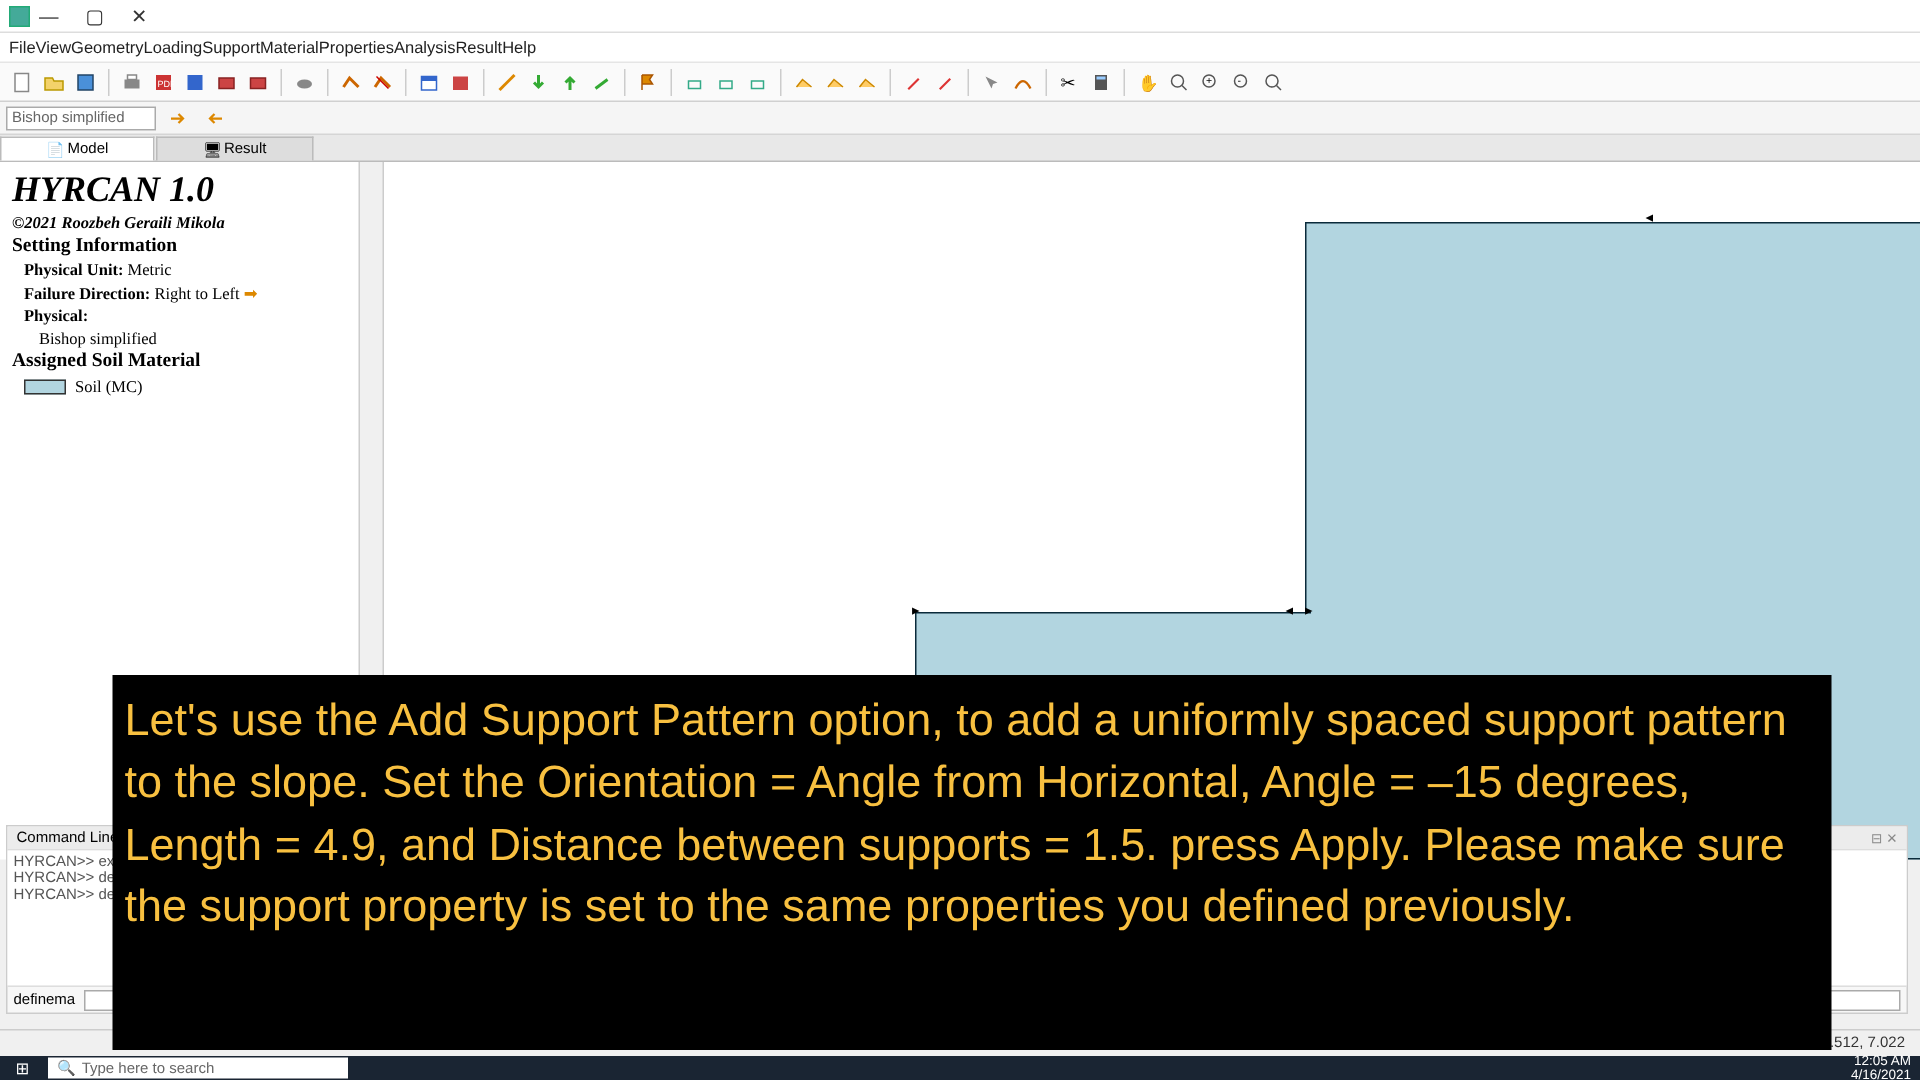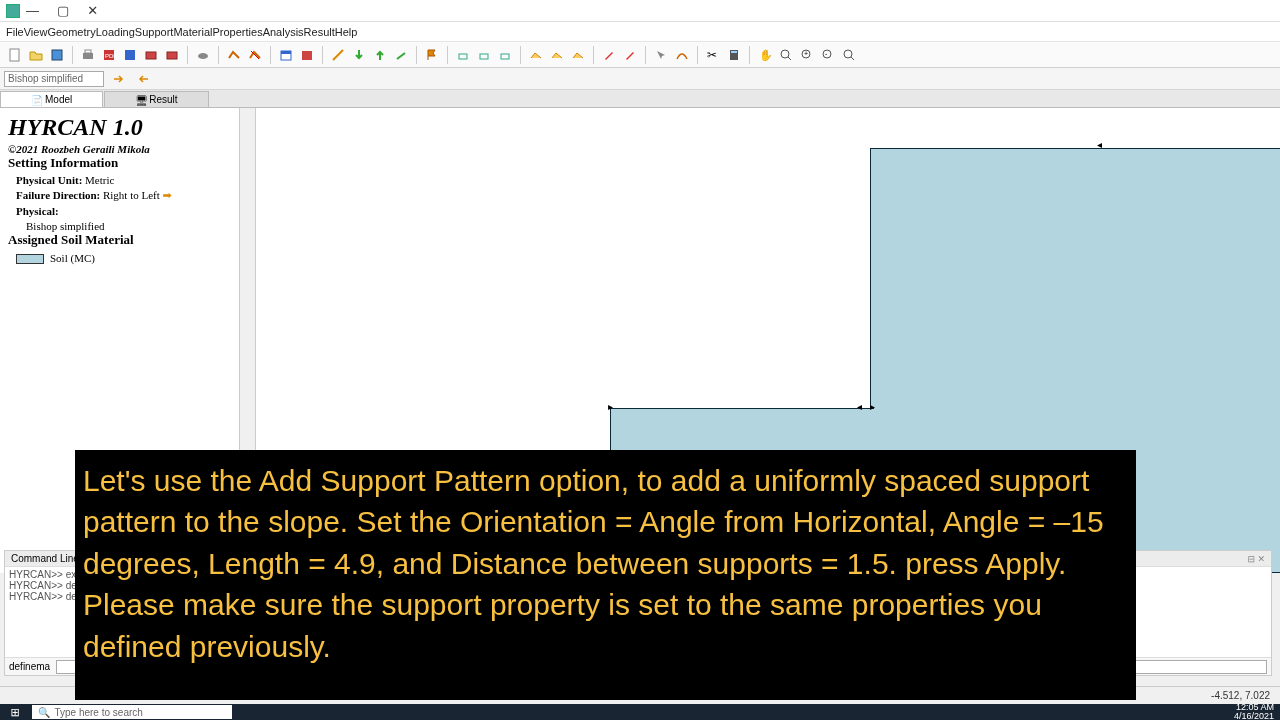--- a/index.html
+++ b/index.html
@@ -27,21 +27,21 @@
 .sb-sec { font-family: "Times New Roman", serif; font-weight: bold; font-size: 13px; }
 .sb-line { font-size: 11px; margin-top: 3px; padding-left: 8px; font-family:"Times New Roman",serif; }
 .sb-line b { font-weight: bold; }
 .swatch { display: inline-block; width: 28px; height: 10px; background: #b2d5e0; border: 1px solid #333; vertical-align: middle; margin-right: 6px; margin-left:8px; }
 .canvas-wrap { flex: 1; position: relative; background: #fff; }
 .ruler-v { position: absolute; left: 0; top: 0; bottom: 0; width: 16px; background: #f0f0f0; border-right: 1px solid #ccc; }
 .shape1 { position: absolute; left: 370px; top: 300px; width: 740px; height: 165px; background: #b2d5e0; border: 1px solid #0a2a3a; border-top: none; }
 .shape2 { position: absolute; left: 630px; top: 40px; width: 480px; height: 261px; background: #b2d5e0; border: 1px solid #0a2a3a; border-bottom: none; }
 .shape2-topline { position:absolute; left:370px; top:300px; width:264px; height:0; border-top:1px solid #0a2a3a;}
 .marker { position: absolute; font-size: 10px; color: #000; }
-.caption-overlay { position: absolute; left: 75px; top: 450px; width: 1061px; height: 250px; background: #000; color: #f8c040; font-family: Verdana, sans-serif; font-size: 30px; line-height: 1.38; padding: 10px 8px; z-index: 50; }
+.caption-overlay { position: absolute; left: 75px; top: 450px; width: 1146px; height: 250px; background: #000; color: #f8c040; font-family: Verdana, sans-serif; font-size: 30px; line-height: 1.38; padding: 10px 8px; z-index: 50; }
 .cmdpanel { position: absolute; left: 4px; top: 550px; width: 1268px; background: #f7f7f7; border: 1px solid #ccc; }
 .cmdhead { height: 16px; padding: 0 6px; font-size: 10px; border-bottom: 1px solid #ddd; background: #ececec; display:flex; align-items:center; justify-content:space-between;}
 .cmdbody { height: 90px; background: #fff; font-size: 10px; padding: 2px 4px; color: #555; }
 .cmdline { height: 18px; display: flex; align-items: center; padding: 0 4px; border-top: 1px solid #ddd; }
 .cmdline label { font-size: 10px; margin-right: 6px; }
 .cmdline input { flex: 1; height: 14px; border: 1px solid #aaa; font-size: 10px; }
 .statusbar { position: absolute; left:0; right:0; bottom: 16px; height: 18px; background: #f0f0f0; border-top: 1px solid #ccc; display:flex; justify-content:flex-end; padding:0 10px; align-items:center; font-size:10px; color:#333;}
 .taskbar { position: absolute; left: 0; right: 0; bottom: 0; height: 16px; background: #1a2533; display: flex; align-items: center; }
 .taskbar .win { width: 30px; height: 16px; display:flex; align-items:center; justify-content:center; color:#fff; }
 .taskbar .search { width: 200px; height: 14px; background: #fff; margin-left: 2px; font-size: 10px; padding: 0 6px; color: #666; display:flex; align-items:center;}

